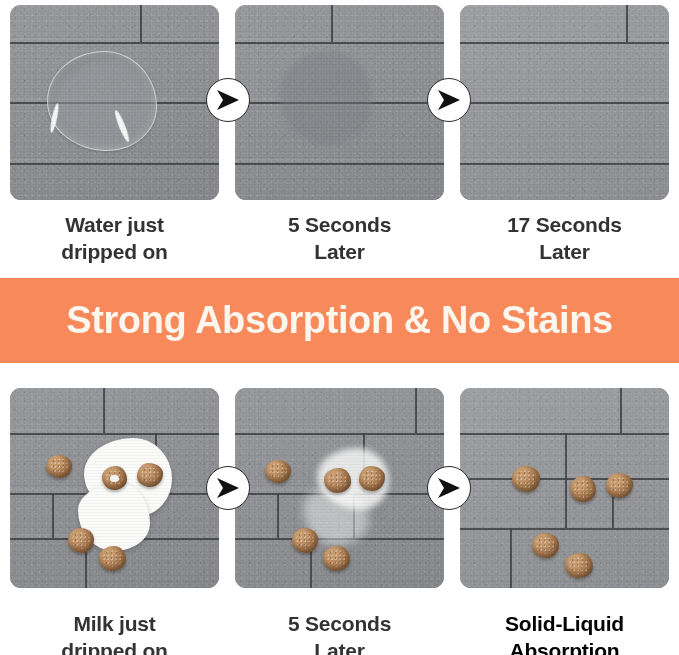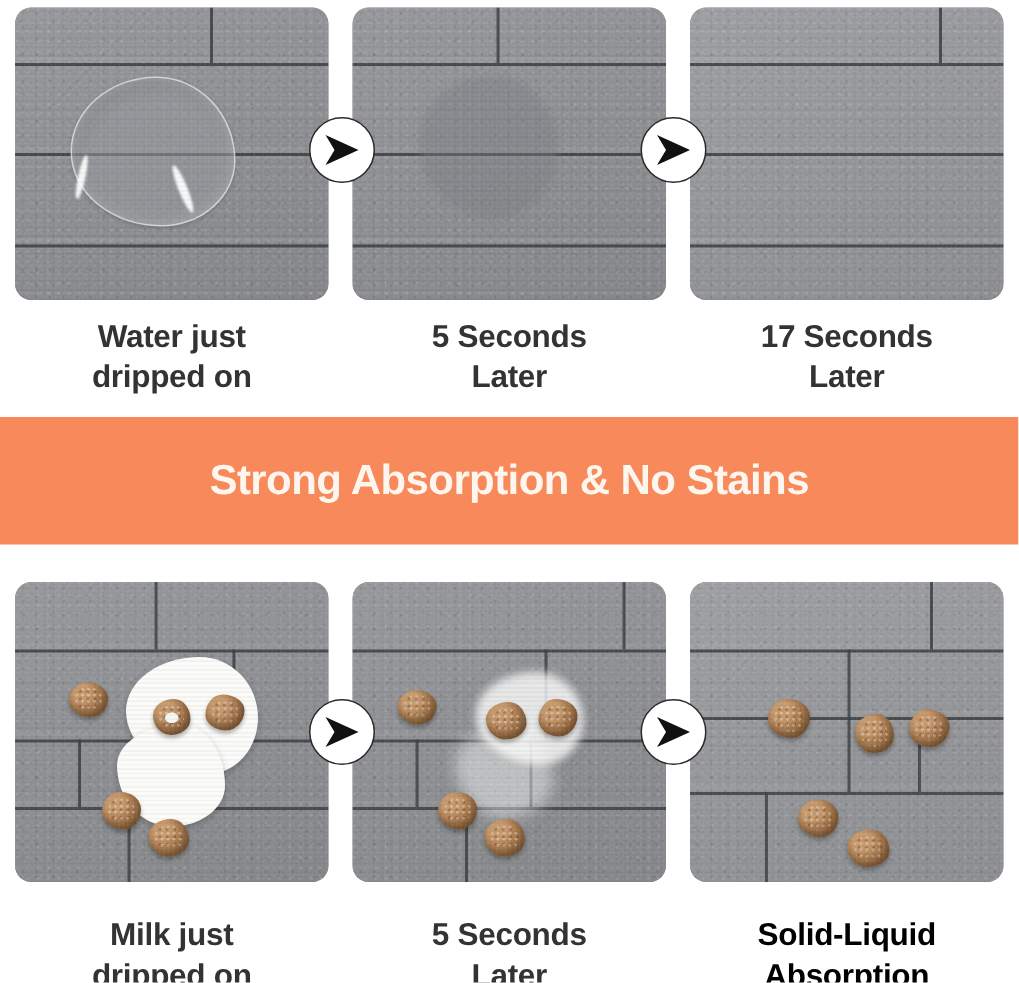--- a/index.html
+++ b/index.html
@@ -189,21 +189,21 @@
     width: 100%;
     height: 85px;
     background: #f7895b;
     display: flex;
     align-items: center;
     justify-content: center;
     margin-top: 12px;
   }
   .banner-text {
     color: #fdf6ee;
-    font-size: 28px;
+    font-size: 38px;
     font-weight: bold;
     letter-spacing: -.4px;
     white-space: nowrap;
   }
 
   .gap-after-banner { height: 25px; }
 </style>
 </head>
 <body>
 

